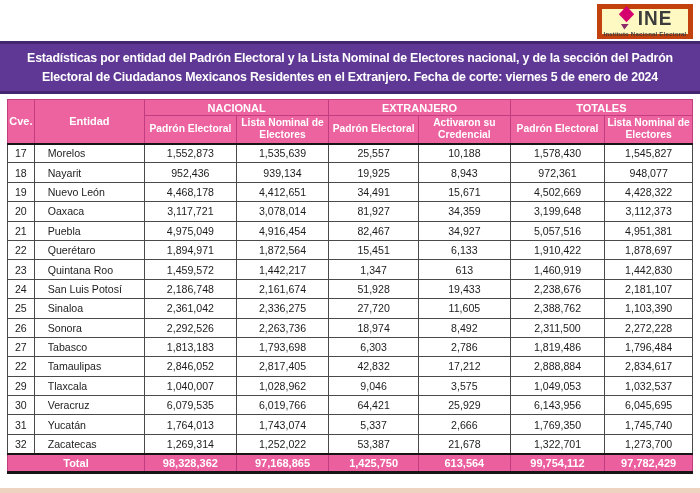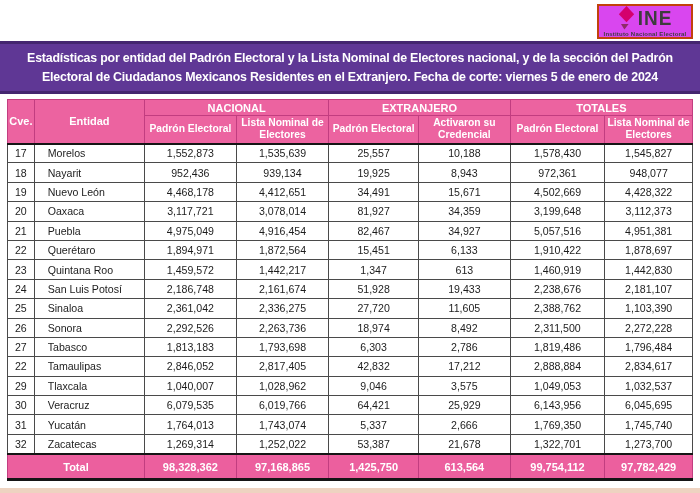--- a/index.html
+++ b/index.html
@@ -17,22 +17,22 @@
   html,body{width:700px;height:493px;overflow:hidden;}
   body{
     position:relative;
     background:#ffffff;
     font-family:"Liberation Sans", sans-serif;
   }
   
   .logo-box{
     position:absolute; top:4px; right:7px;
     width:96px; height:35px;
-    background:#d946ef;
-    border:2px solid #c2410c;
+    background:#fef9c3;
+    border:5px solid #c2410c;
     display:flex; flex-direction:column; align-items:center; justify-content:center;
     gap:1px;
   }
   .logo-top{display:flex;align-items:center;gap:3px;}
   .logo-ine{
     font-weight:bold; font-size:19px; line-height:1;
     color:#3c3c3c; letter-spacing:1px; transform:scaleY(1.02);
   }
   .logo-sub{
     font-size:6px; font-weight:bold; color:#3c3c3c; letter-spacing:0.2px; white-space:nowrap;
@@ -78,21 +78,21 @@
     overflow:hidden;
   }
   tbody tr:first-child td{border-top:1px solid #ec4899;margin-top:12px;}
   td.entidad-cell{text-align:left;padding-left:13px;}
   tfoot td{
     background:var(--total-pink);
     color:#fff;
     font-weight:bold;
     font-size:11px;
     text-align:center;
-    height:26px;
+    height:19px;
     border:1px solid var(--header-border);
     border-top:2px solid #151515;
     border-bottom:3px solid #151515;
     white-space:nowrap;
   }
   
   .bottom-strip{
     position:absolute; left:0; right:0; bottom:0;
     height:5px;
     background:var(--bottom-tan);

